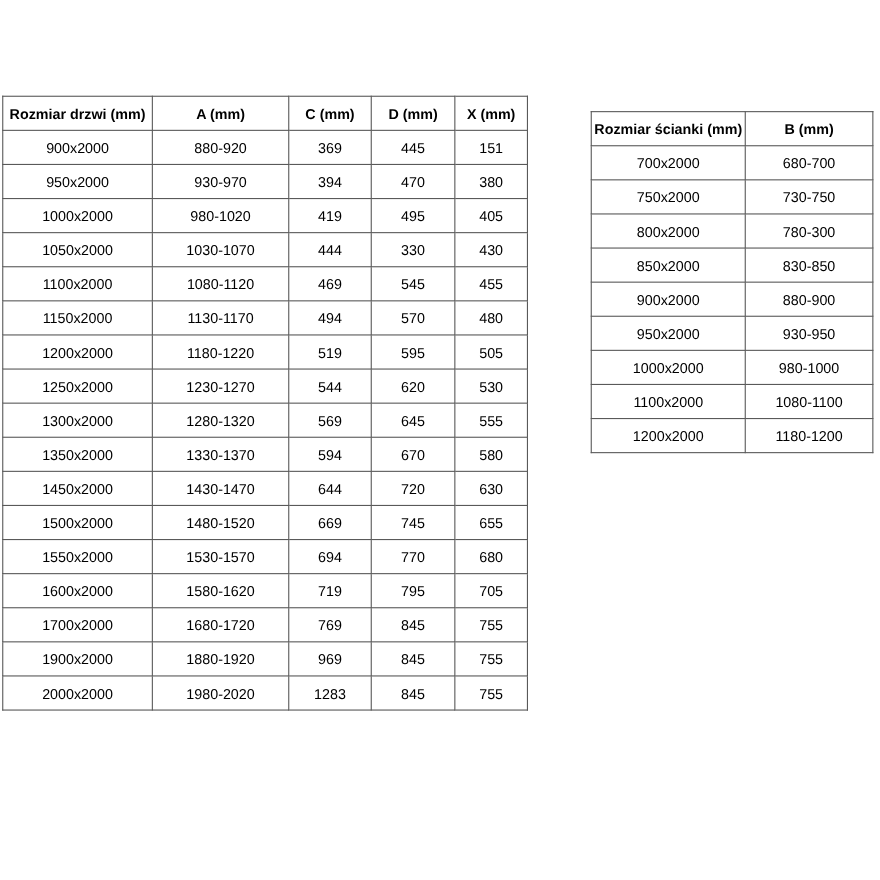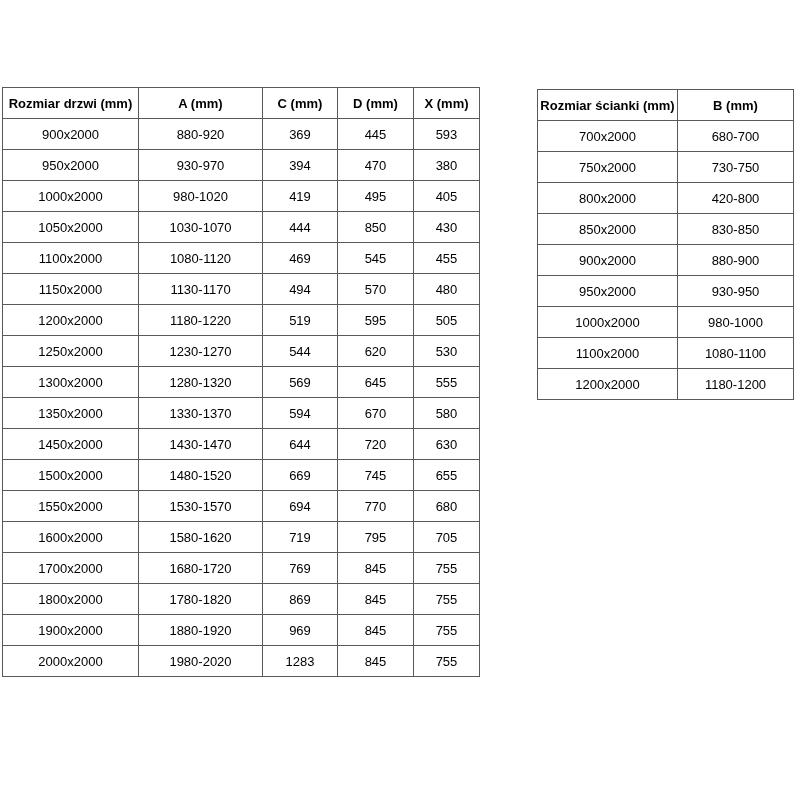--- a/index.html
+++ b/index.html
@@ -44,21 +44,21 @@
     font-weight: normal;
     color: #000000;
   }
   #door-table {
     left: 2px;
     top: 87px;
     width: 477px;
   }
   #wall-table {
     left: 537px;
-    top: 89px;
+    top: 101px;
     width: 256px;
   }
 </style>
 </head>
 <body>
 
 <div class="page">
   <table class="spec" id="door-table">
       <colgroup>
         <col style="width: 136px;">
@@ -75,41 +75,41 @@
           <th>D (mm)</th>
           <th>X (mm)</th>
         </tr>
       </thead>
       <tbody>
         <tr>
           <td>900x2000</td>
           <td>880-920</td>
           <td>369</td>
           <td>445</td>
-          <td>593</td>
+          <td>151</td>
         </tr>
         <tr>
           <td>950x2000</td>
           <td>930-970</td>
           <td>394</td>
           <td>470</td>
           <td>380</td>
         </tr>
         <tr>
           <td>1000x2000</td>
           <td>980-1020</td>
           <td>419</td>
           <td>495</td>
           <td>405</td>
         </tr>
         <tr>
           <td>1050x2000</td>
           <td>1030-1070</td>
           <td>444</td>
-          <td>850</td>
+          <td>330</td>
           <td>430</td>
         </tr>
         <tr>
           <td>1100x2000</td>
           <td>1080-1120</td>
           <td>469</td>
           <td>545</td>
           <td>455</td>
         </tr>
         <tr>
@@ -172,27 +172,20 @@
           <td>1600x2000</td>
           <td>1580-1620</td>
           <td>719</td>
           <td>795</td>
           <td>705</td>
         </tr>
         <tr>
           <td>1700x2000</td>
           <td>1680-1720</td>
           <td>769</td>
-          <td>845</td>
-          <td>755</td>
-        </tr>
-        <tr>
-          <td>1800x2000</td>
-          <td>1780-1820</td>
-          <td>869</td>
           <td>845</td>
           <td>755</td>
         </tr>
         <tr>
           <td>1900x2000</td>
           <td>1880-1920</td>
           <td>969</td>
           <td>845</td>
           <td>755</td>
         </tr>
@@ -221,21 +214,21 @@
         <tr>
           <td>700x2000</td>
           <td>680-700</td>
         </tr>
         <tr>
           <td>750x2000</td>
           <td>730-750</td>
         </tr>
         <tr>
           <td>800x2000</td>
-          <td>420-800</td>
+          <td>780-300</td>
         </tr>
         <tr>
           <td>850x2000</td>
           <td>830-850</td>
         </tr>
         <tr>
           <td>900x2000</td>
           <td>880-900</td>
         </tr>
         <tr>

